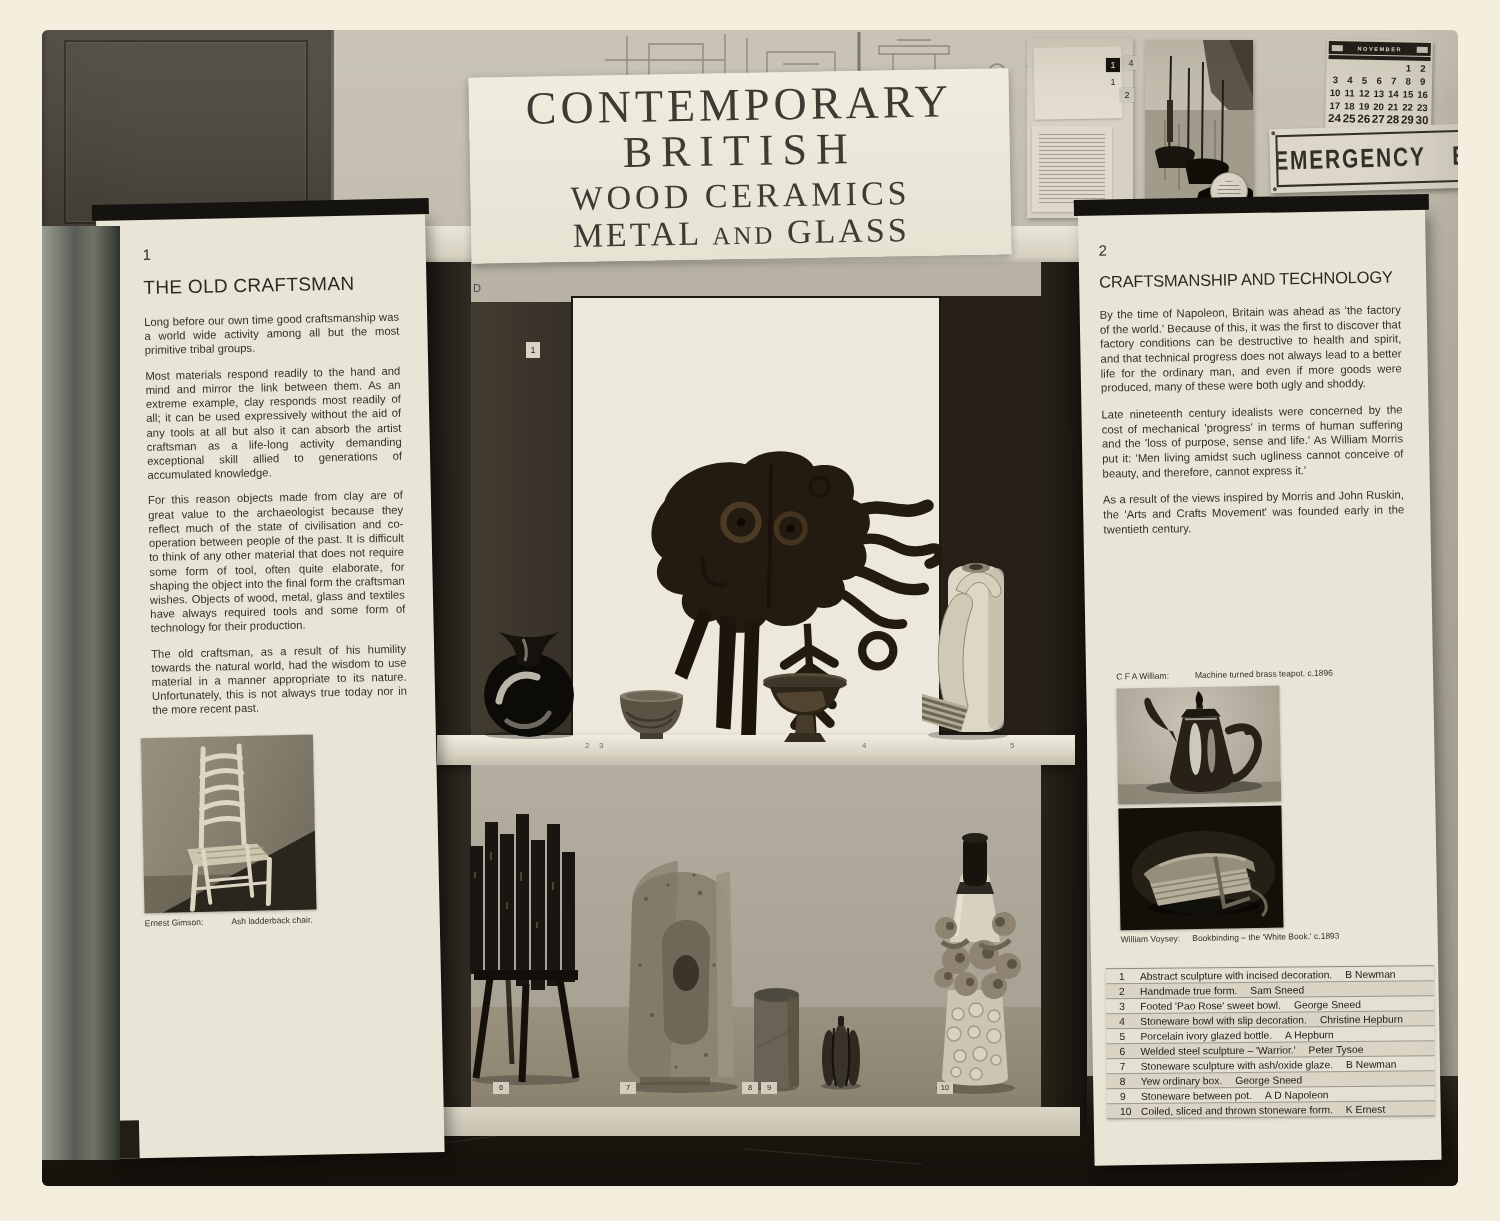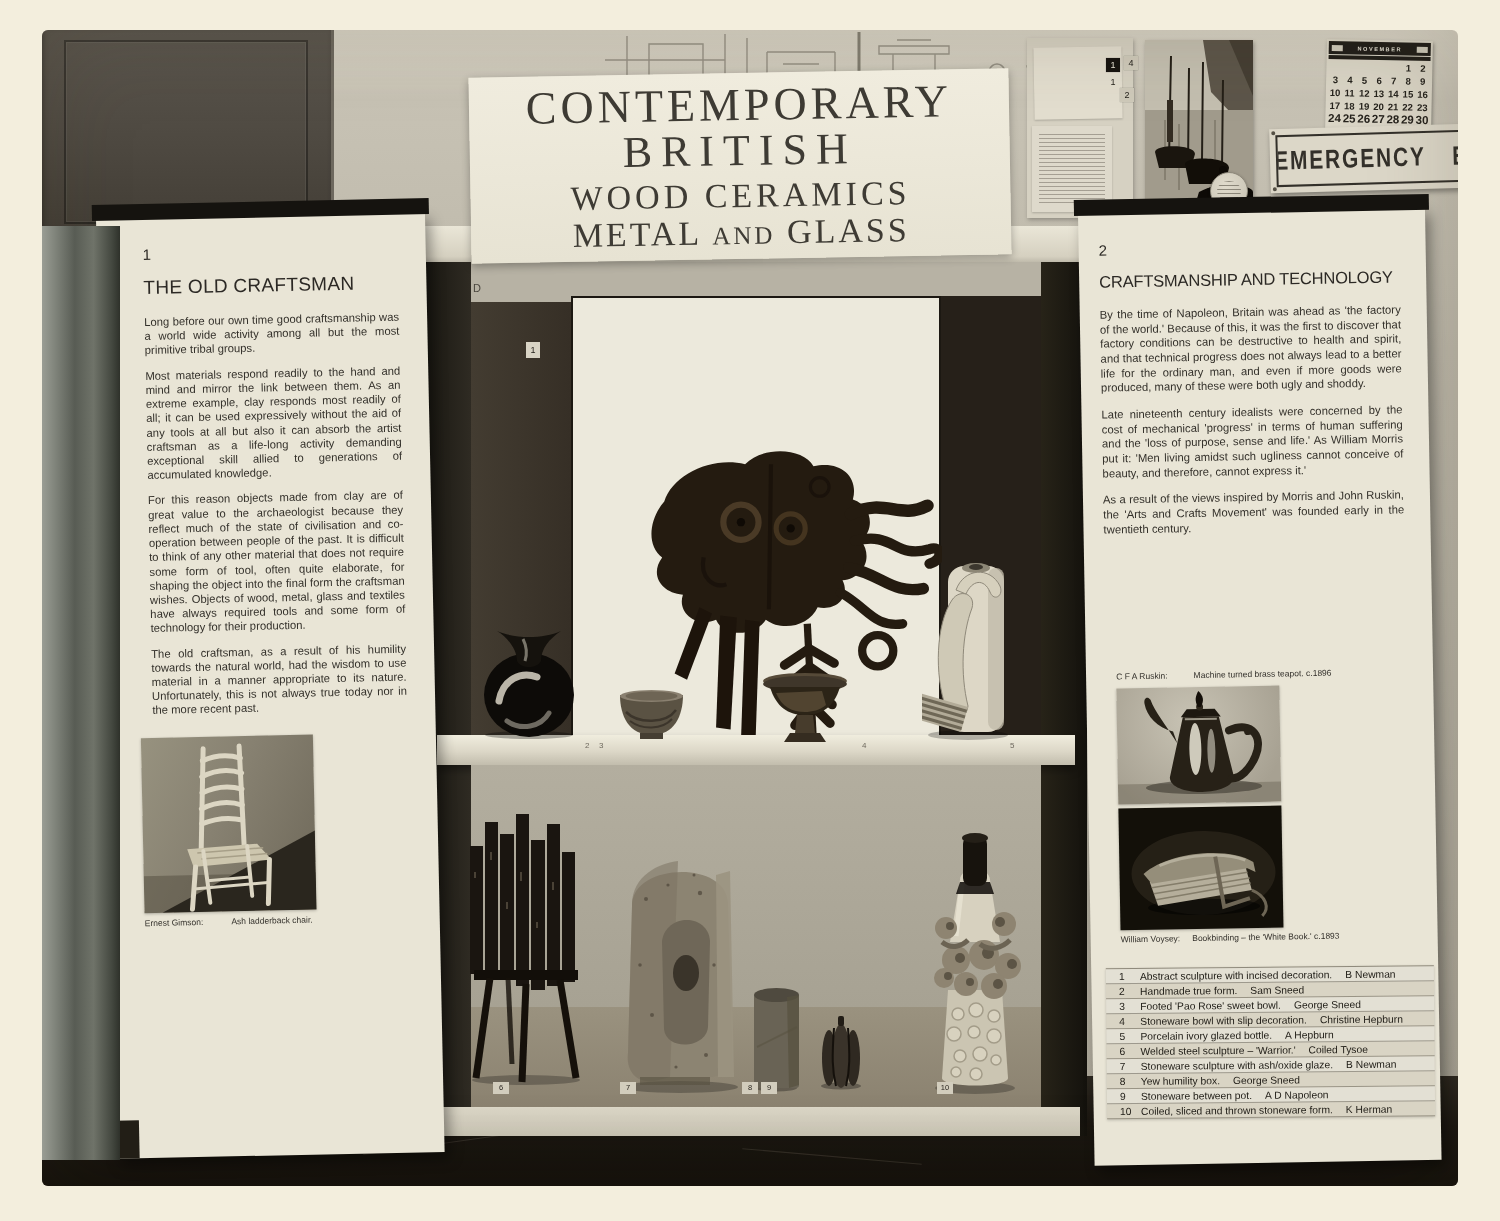--- a/index.html
+++ b/index.html
@@ -511,21 +511,21 @@
 
   <div class="a panel right-panel">
     <div class="panel-cap"></div>
     <div class="p-num">2</div>
     <div class="p-head">CRAFTSMANSHIP AND TECHNOLOGY</div>
     <p>By the time of Napoleon, Britain was ahead as 'the factory of the world.' Because of this, it was the first to discover that factory conditions can be destructive to health and spirit, and that technical progress does not always lead to a better life for the ordinary man, and even if more goods were produced, many of these were both ugly and shoddy.</p>
     <p>Late nineteenth century idealists were concerned by the cost of mechanical 'progress' in terms of human suffering and the 'loss of purpose, sense and life.' As William Morris put it: 'Men living amidst such ugliness cannot conceive of beauty, and therefore, cannot express it.'</p>
     <p>As a result of the views inspired by Morris and John Ruskin, the 'Arts and Crafts Movement' was founded early in the twentieth century.</p>
 
     <div class="cap-row" style="left:30px; top:458px; width:300px;">
-      <span>C F A Ruskin:</span>
+      <span>C F A William:</span>
       <span style="margin-left:26px;">Machine turned brass teapot. c.1896</span>
     </div>
 
     <div class="photo-frame teapot-photo">
       <svg width="163" height="116" viewBox="0 0 163 116">
         <rect y="96" width="163" height="20" fill="#6b6354" opacity=".45"></rect>
         <ellipse cx="86" cy="100" rx="58" ry="7" fill="#2e2921" opacity=".5"></ellipse>
         <path d="M66,30 L102,30 L116,90 C116,100 100,105 84,105 C68,105 52,100 52,90 Z" fill="#272117"></path>
         <path d="M64,30 L104,30 L98,22 L70,22 Z" fill="#1d1810"></path>
         <circle cx="83" cy="20" r="3.5" fill="#2e271c"></circle>
@@ -578,40 +578,40 @@
           <span class="la">Christine Hepburn</span>
         </div>
       <div class="lrow">
           <span class="ln">5</span>
           <span class="ld">Porcelain ivory glazed bottle.</span>
           <span class="la">A Hepburn</span>
         </div>
       <div class="lrow">
           <span class="ln">6</span>
           <span class="ld">Welded steel sculpture – 'Warrior.'</span>
-          <span class="la">Coiled Tysoe</span>
+          <span class="la">Peter Tysoe</span>
         </div>
       <div class="lrow">
           <span class="ln">7</span>
           <span class="ld">Stoneware sculpture with ash/oxide glaze.</span>
           <span class="la">B Newman</span>
         </div>
       <div class="lrow">
           <span class="ln">8</span>
-          <span class="ld">Yew humility box.</span>
+          <span class="ld">Yew ordinary box.</span>
           <span class="la">George Sneed</span>
         </div>
       <div class="lrow">
           <span class="ln">9</span>
           <span class="ld">Stoneware between pot.</span>
           <span class="la">A D Napoleon</span>
         </div>
       <div class="lrow">
           <span class="ln">10</span>
           <span class="ld">Coiled, sliced and thrown stoneware form.</span>
-          <span class="la">K Herman</span>
+          <span class="la">K Ernest</span>
         </div>
     </div>
   </div>
 
   <div class="a alu-column"></div>
 
 </div>
 
 </body></html>

